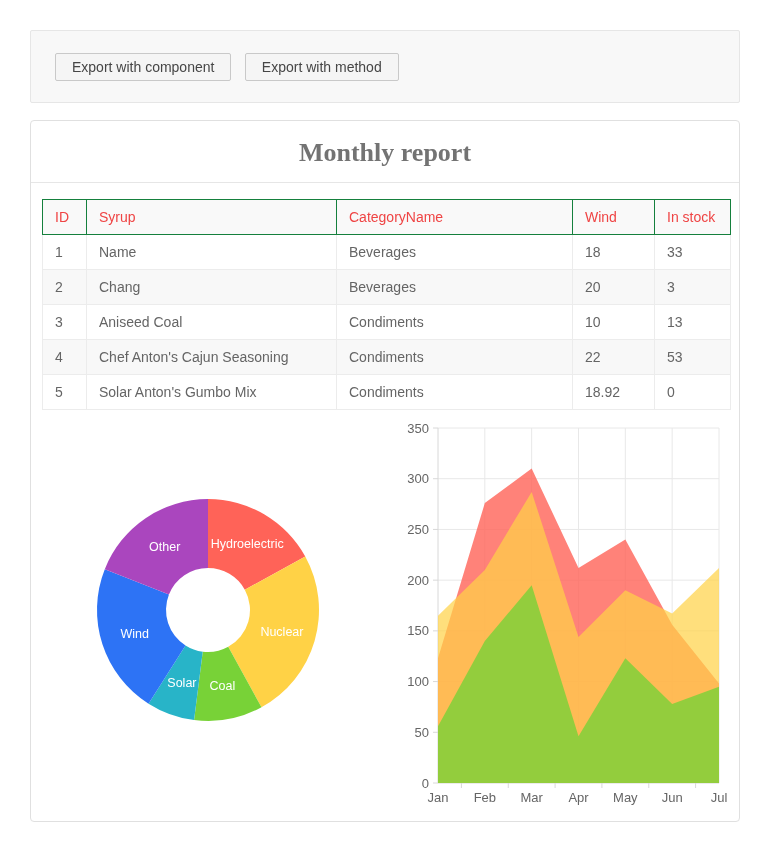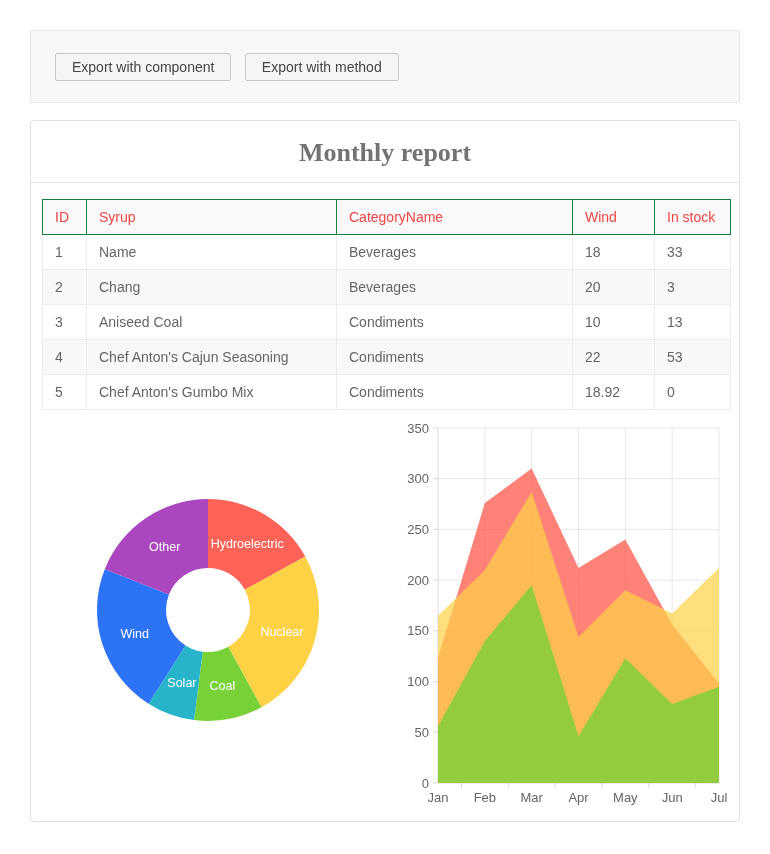--- a/index.html
+++ b/index.html
@@ -109,21 +109,21 @@
           </tr>
           <tr>
             <td>4</td>
             <td>Chef Anton's Cajun Seasoning</td>
             <td>Condiments</td>
             <td>22</td>
             <td>53</td>
           </tr>
           <tr>
             <td>5</td>
-            <td>Chef Anton's Gumbo Mix</td>
+            <td>Solar Anton's Gumbo Mix</td>
             <td>Condiments</td>
             <td>18.92</td>
             <td>0</td>
           </tr>
         </tbody>
     </table>
   </div>
 
   <div class="charts-row">
     <div class="donut-box">

